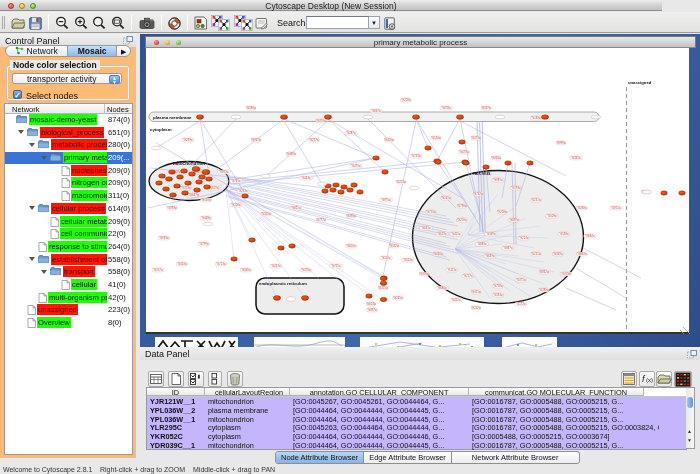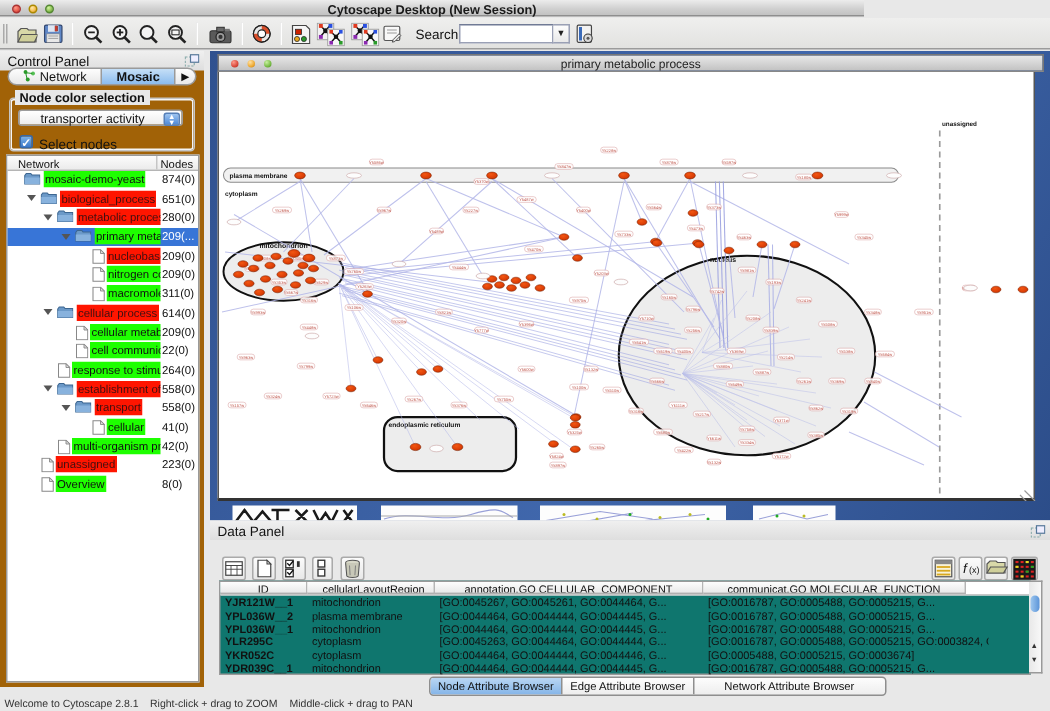--- a/index.html
+++ b/index.html
@@ -1,29 +1,29 @@
 <!DOCTYPE html>
 <html><head><meta charset="utf-8"><style>
 *{margin:0;padding:0;box-sizing:border-box;font-family:"Liberation Sans",sans-serif;}
 html,body{width:700px;height:474px;overflow:hidden;background:#e8e8e8;}
 #app{position:absolute;left:0;top:0;width:700px;height:474px;}
 .abs{position:absolute;}
 
-#titlebar{left:0;top:0;width:576px;height:11px;background:linear-gradient(#ececec,#cfcfcf 60%,#c2c2c2);border-bottom:1px solid #8e8e8e;font-weight:bold;}
+#titlebar{left:0;top:0;width:662px;height:11px;background:linear-gradient(#ececec,#cfcfcf 60%,#c2c2c2);border-bottom:1px solid #8e8e8e;}
 #titlebar .t{position:absolute;left:0;right:0;top:1px;text-align:center;font-size:8.5px;color:#1a1a1a;}
 .tl{position:absolute;top:2.5px;width:6px;height:6px;border-radius:50%;}
 
 #toolbar{left:0;top:12px;width:700px;height:21px;background:linear-gradient(#efefee,#e2e2e0);border-bottom:1px solid #9b9b9b;}
 .tsep{position:absolute;top:3px;height:15px;width:1px;background:#c6c6c6;border-right:1px solid #fff;}
 .ticon{position:absolute;top:3.5px;}
 #searchlbl{position:absolute;left:277px;top:6px;font-size:9px;color:#111;}
 #searchbox{position:absolute;left:306px;top:4px;width:63px;height:13px;background:#fff;border:1px solid #9aa0b5;border-top:1px solid #707a95;}
 #searchdrop{position:absolute;left:369px;top:4px;width:11px;height:13px;background:linear-gradient(#fdfdfd,#e9e9e9);border:1px solid #9aa0b5;border-left:none;font-size:6px;text-align:center;line-height:13px;color:#222;}
 
-#cpanel{left:0;top:34px;width:136px;height:424px;background:#a16207;}
+#cpanel{left:0;top:34px;width:136px;height:424px;background:#fdba74;}
 .phead{font-size:9px;color:#111;padding:2px 0 0 5px;height:13px;background:linear-gradient(#f0f0f0,#dedede);}
 
 #tabs{position:absolute;left:5px;top:11px;width:126px;height:12px;border:1px solid #9a9a9a;border-radius:6px;background:linear-gradient(#fdfdfd,#e8e8e8);overflow:hidden;display:flex;}
 #tabs .seg{height:100%;font-size:8.5px;color:#111;text-align:center;line-height:11px;}
 #tabs .net{width:63px;border-right:1px solid #9a9a9a;}
 #tabs .mos{width:50px;background:linear-gradient(#c5dff7,#8bbbed);font-weight:bold;border-right:1px solid #9a9a9a;}
 #tabs .arr{width:13px;font-size:7px;line-height:12px;}
 
 #grp{position:absolute;left:6px;top:31px;width:124px;height:36px;border:1px solid #c5c5c5;border-radius:3px;box-shadow:inset 0 0 0 1px #f5f5f5;}
 #grplbl{position:absolute;left:10px;top:26px;background:#e8e8e8;padding:0 3px;font-size:8.5px;font-weight:bold;color:#111;}
@@ -49,36 +49,36 @@
 .lblx{position:absolute;top:0.5px;}
 
 #desktop{left:140px;top:34px;width:560px;height:313px;background:linear-gradient(120deg,#30518f 0%,#4067ac 55%,#2c4d89 100%);overflow:hidden;}
 #iframe{position:absolute;left:5px;top:1.5px;width:551px;height:335px;}
 #ititle{position:absolute;left:0;top:0;width:100%;height:12px;background:linear-gradient(#e8e8e8,#c2c2c2);border:1px solid #777;border-bottom:1px solid #888;font-size:8px;color:#222;text-align:center;line-height:12px;}
 #icanvas{position:absolute;left:0;top:12px;width:545px;height:286px;background:#fff;border-left:1px solid #555;border-right:1px solid #555;border-bottom:2px solid #333;}
 .peek{position:absolute;background:#fdfdfd;}
 
 #dpanel{left:140px;top:347px;width:560px;height:118px;background:#e8e8e8;}
 .dicon{position:absolute;top:24px;width:16px;height:16px;border:1px solid #aaa;border-radius:2px;background:linear-gradient(#fbfbfb,#e8e8e8);}
-#dtable{position:absolute;left:6px;top:40px;width:541px;height:63px;background:#0f766e;border:1px solid #999;}
+#dtable{position:absolute;left:6px;top:40px;width:541px;height:63px;background:#c4b5fd;border:1px solid #999;}
 #dhead{display:flex;height:9px;background:#fff;border-bottom:1px solid #c8c8c8;font-size:7.3px;color:#111;}
 #dhead div{border-right:1px solid #b5b5b5;border-bottom:1px solid #b0b0b0;background:linear-gradient(#fdfdfd,#e9e9e9);text-align:center;overflow:hidden;white-space:nowrap;flex-shrink:0;}
 #dhead div.c-x{border:none;background:#fff;}
 #dhead .c-id{font-weight:normal;}
 .drow{display:flex;height:8.8px;font-size:7.3px;color:#111;white-space:nowrap;}
 .drow div{overflow:hidden;padding-left:3px;flex-shrink:0;}
 .c-id{width:58px;font-weight:bold;}
 .c-reg{width:85px;}
 .c-cc{width:179px;}
 .c-mf{width:175px;}
 .c-x{flex:1;}
 #dscroll{position:absolute;left:546px;top:40px;width:8.5px;height:62px;background:linear-gradient(90deg,#e8e8e8,#f8f8f8);border:1px solid #999;border-left:none;}
 #dthumb{position:absolute;left:1px;top:9px;width:6px;height:11px;border-radius:3px;background:linear-gradient(90deg,#9ec7ef,#5b94d8);}
 
-#btabs{position:absolute;left:135px;top:104px;height:13px;border:1px solid #8e8e8e;border-radius:3px;display:flex;overflow:hidden;background:linear-gradient(#fdfdfd,#ededed);margin-left:11px;}
+#btabs{position:absolute;left:135px;top:104px;height:13px;border:1px solid #8e8e8e;border-radius:3px;display:flex;overflow:hidden;background:linear-gradient(#fdfdfd,#ededed);}
 #btabs div{font-size:7.5px;color:#111;line-height:12px;padding:0 5px;border-right:1px solid #8e8e8e;}
 #btabs .on{background:linear-gradient(#b9d6f3,#85b5e8);}
 #btabs div:last-child{border-right:none;}
 
 #status{left:0;top:465px;width:700px;height:9px;background:none;font-size:7px;color:#333;}
 #status span{position:absolute;top:1px;}
 </style></head><body>
 <div id="app">
 <div id="titlebar" class="abs">
 <div class="tl" style="left:8px;background:radial-gradient(circle at 35% 30%,#ff9a8a,#e8594a 60%,#b03a2e);border:0.5px solid #a33;"></div>

